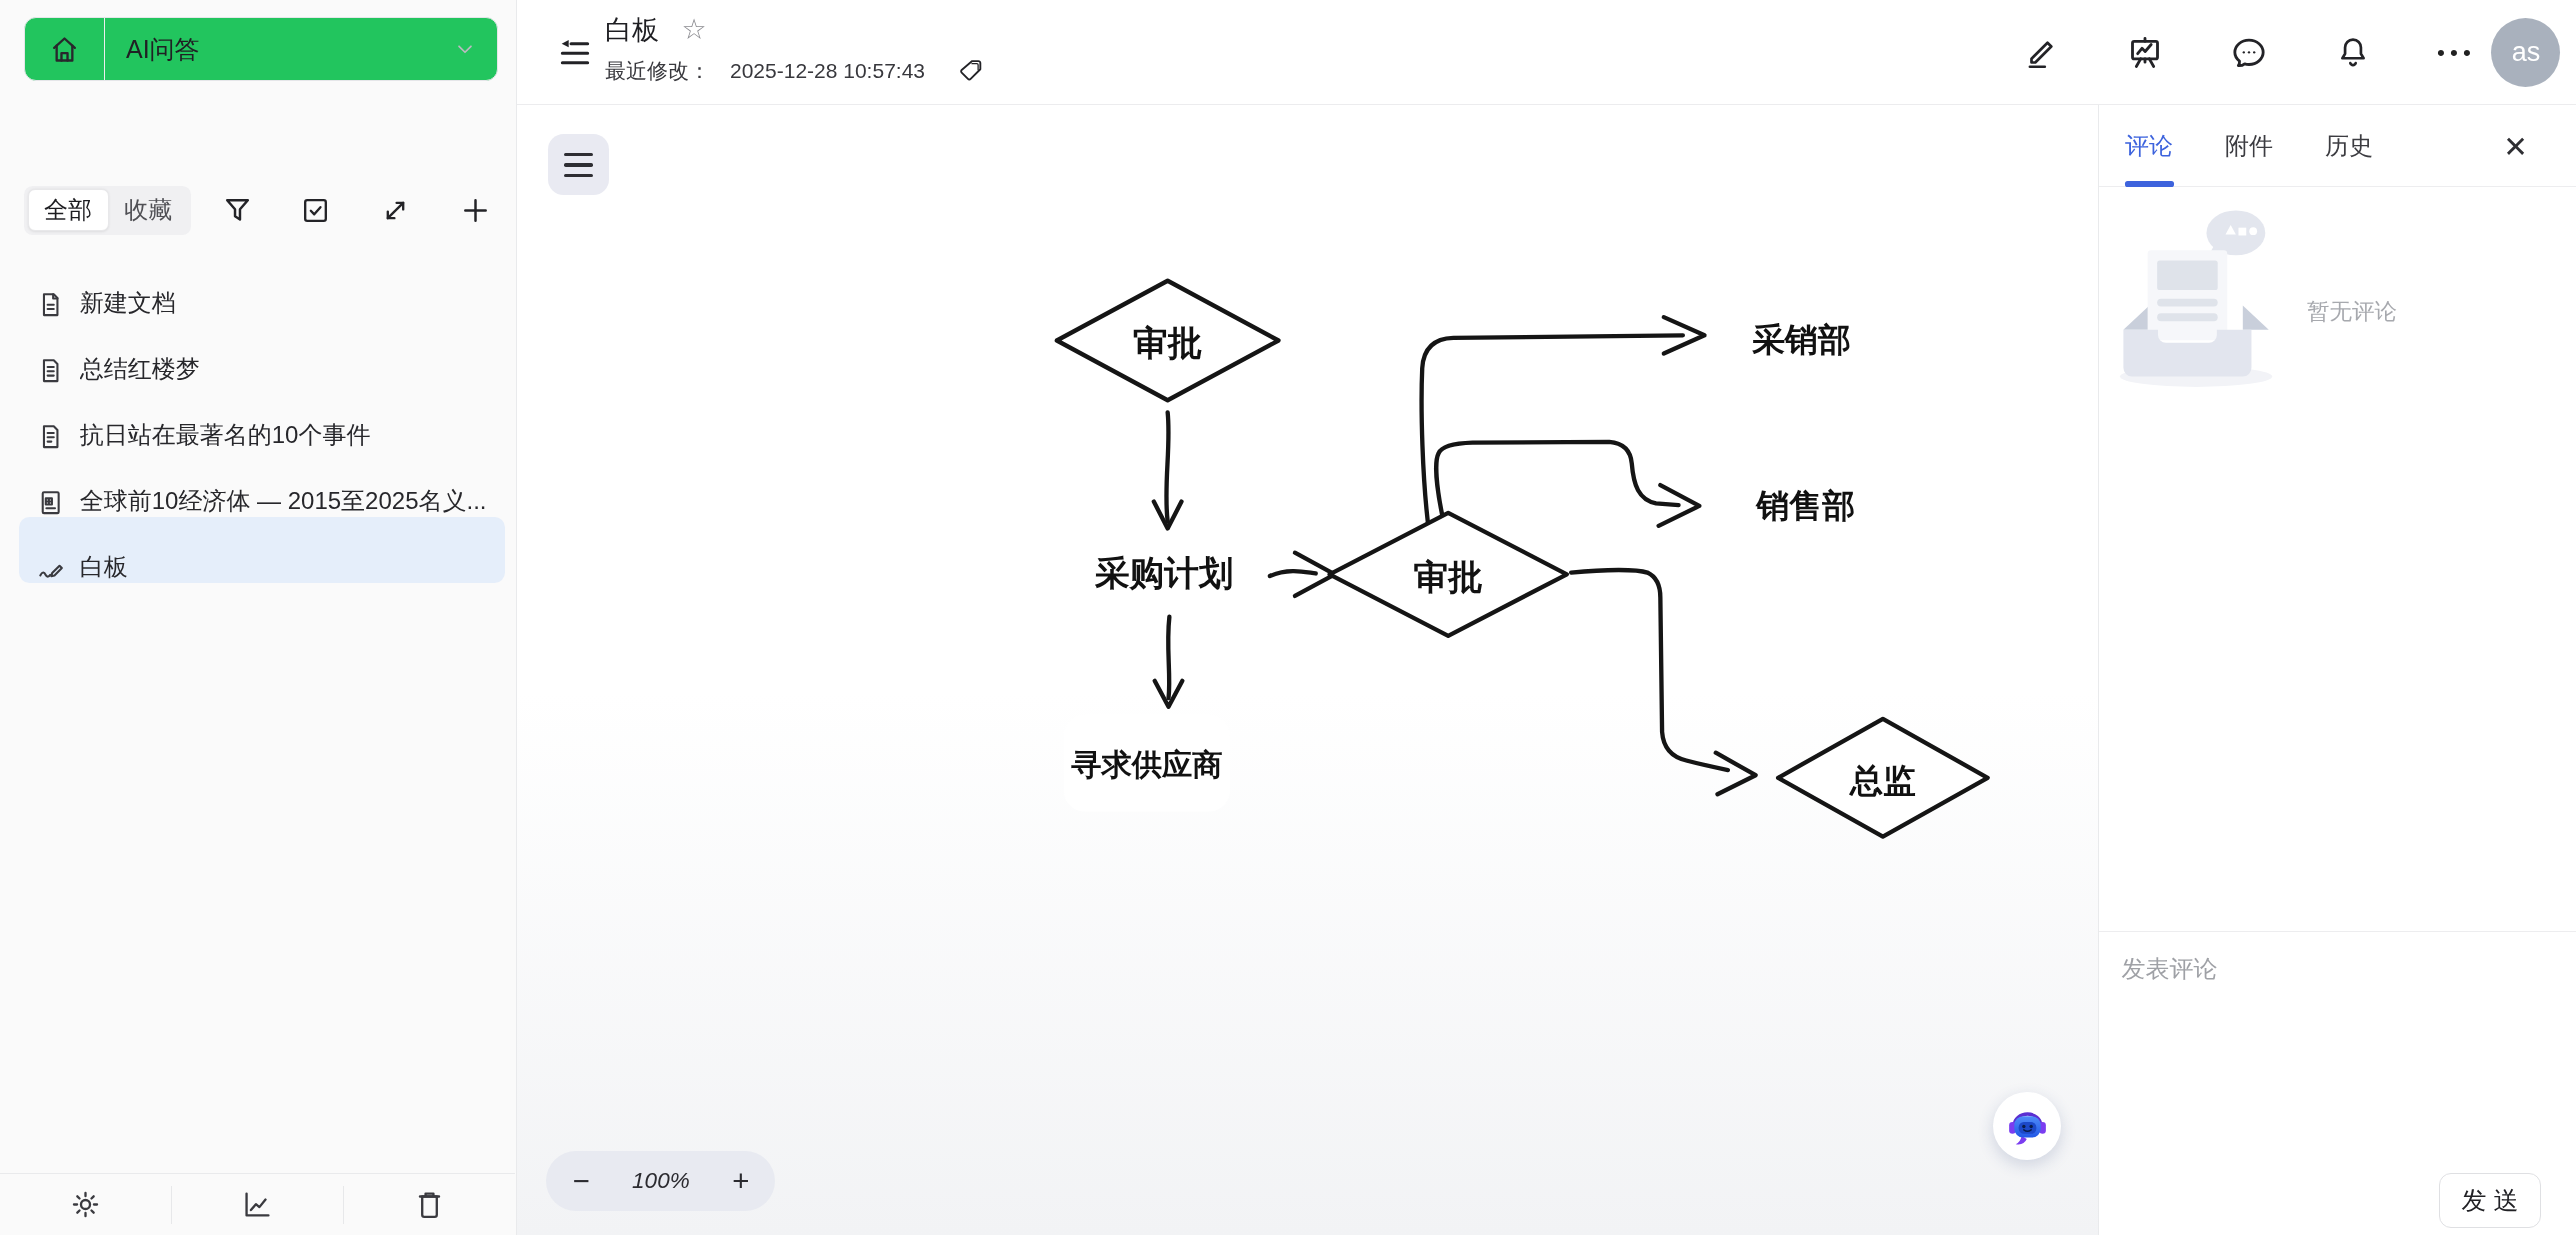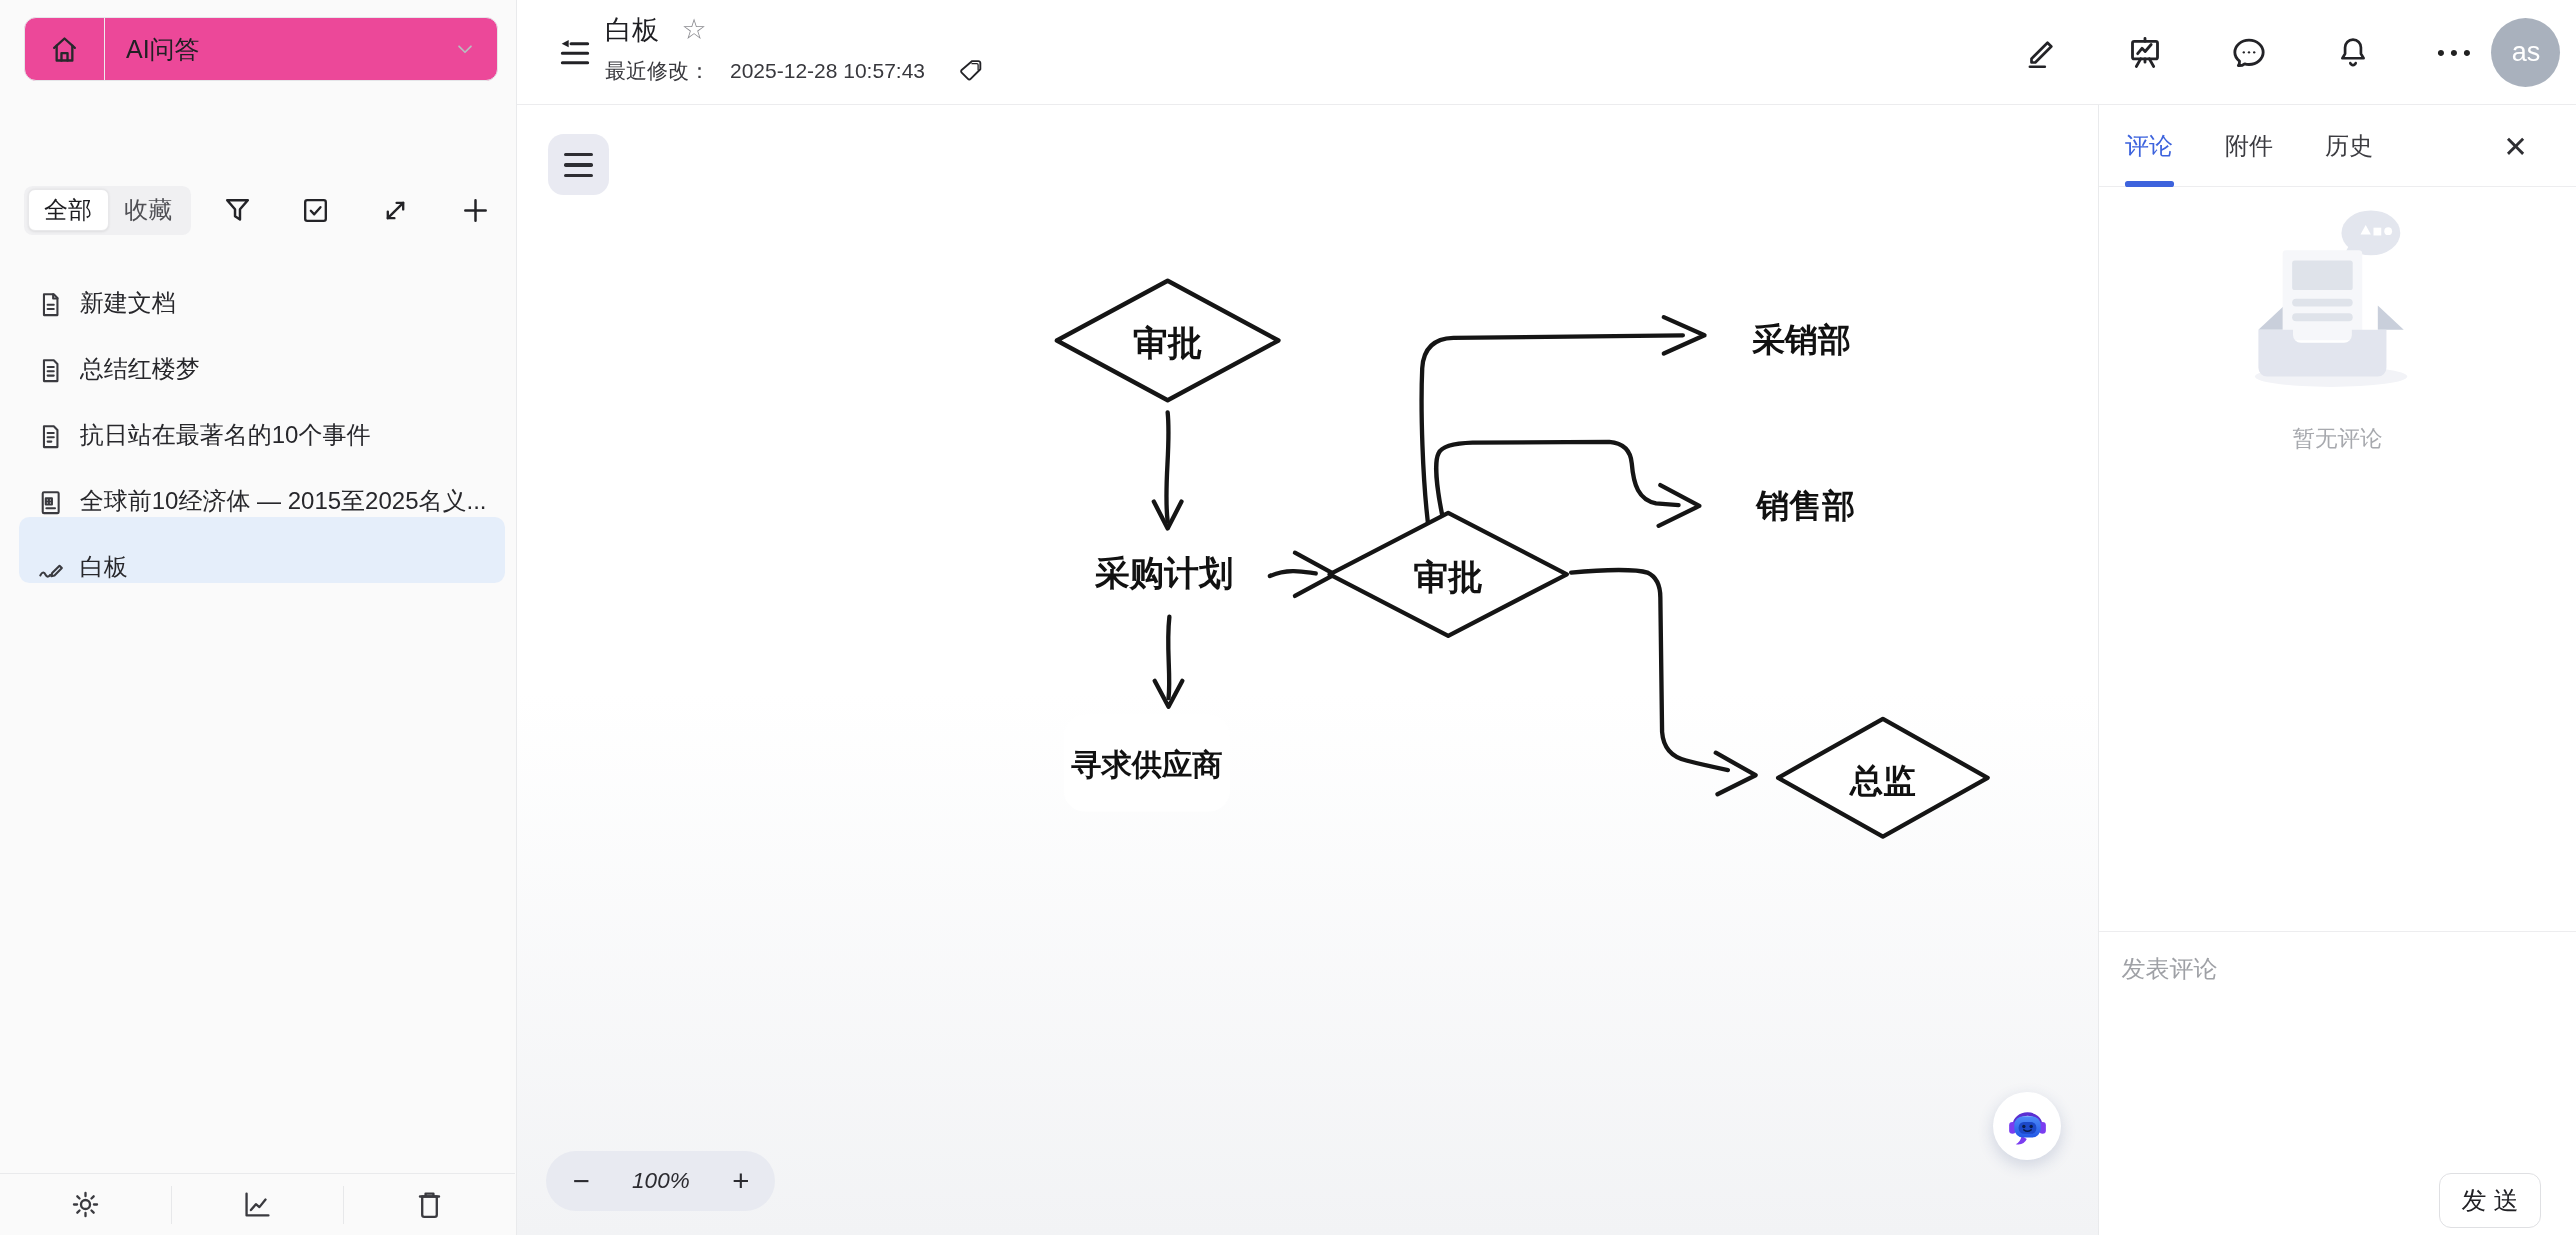--- a/index.html
+++ b/index.html
@@ -2,21 +2,21 @@
 <html style="font-size:14px"><head>
 <meta charset="utf-8">
 <style>
   html,body{margin:0;padding:0;background:#fff;}
   *{box-sizing:border-box;}
   body{font-family:"Liberation Sans","DejaVu Sans",sans-serif;color:#26262a;}
   .app{position:relative;width:2576px;height:1235px;overflow:hidden;background:#fff;}
 
   
   .sidebar{position:absolute;left:0;top:0;width:517px;height:1235px;background:#fafafa;border-right:1.7px solid #e9eaec;}
-  .box{background:#ec4899;border:1.7px solid #e5e6e9;border-radius:12px;display:flex;align-items:center;}
+  .box{background:#22c55e;border:1.7px solid #e5e6e9;border-radius:12px;display:flex;align-items:center;}
   .space-switcher{position:absolute;left:24px;top:17.3px;width:474px;height:64px;cursor:pointer;}
   .ss-home{width:80px;height:100%;display:flex;align-items:center;justify-content:center;border-right:1.7px solid #ededef;}
   .ss-label{flex:1;padding-left:21px;font-size:25px;color:#202024;}
   .ss-chev{padding-right:19px;display:flex;align-items:center;}
   .searchbox{position:absolute;left:24px;top:92px;width:474px;height:62px;padding:0 15.6px 0 14px;}
   .searchbox input{flex:1;border:0;outline:0;background:transparent;font-size:24px;color:#2e2e33;font-family:inherit;min-width:0;}
   .searchbox input::placeholder{color:#b7b9bd;}
   .filter-row{position:absolute;left:24px;top:185px;width:474px;height:50px;display:flex;align-items:center;}
   .seg{display:flex;align-items:center;background:#f0f0f2;border-radius:8.7px;padding:3.5px;height:49px;}
   .seg-item{font-size:24px;padding:0 15.6px;height:42px;display:flex;align-items:center;border-radius:7px;color:#505055;cursor:pointer;}
@@ -58,21 +58,21 @@
   .ai-fab{position:absolute;left:1476px;top:987px;width:68px;height:68px;border-radius:50%;background:#fff;border:0;
           box-shadow:0 5.2px 15.6px rgba(40,60,120,.18);display:flex;align-items:center;justify-content:center;cursor:pointer;}
 
   
   .panel{position:absolute;left:2098px;top:105px;width:478px;height:1130px;background:#fff;border-left:1.7px solid #e9eaec;}
   .panel-tabs{position:absolute;left:0;top:0;width:100%;height:82px;border-bottom:1.7px solid #ededef;display:flex;align-items:center;padding:0 26px;gap:52px;}
   .ptab{font-size:24px;color:#3c3c41;cursor:pointer;position:relative;height:82px;display:flex;align-items:center;}
   .ptab.active{color:#3d63dd;}
   .ptab.active::after{content:"";position:absolute;left:0;bottom:0;width:49px;height:5.2px;border-radius:2.6px;background:#3d63dd;}
   .panel-close{position:absolute;right:42px;top:24px;font-size:29.4px;color:#2f2f33;background:none;border:0;cursor:pointer;}
-  .empty{position:absolute;left:0;top:95px;width:100%;display:flex;flex-direction:column;align-items:center;}
+  .empty{position:absolute;left:0;top:95px;width:100%;display:flex;flex-direction:row;align-items:center;}
   .empty-caption{margin-top:24px;font-size:22.5px;color:#a7a9ae;}
   .composer{position:absolute;left:0;top:826px;width:100%;height:304px;border-top:1.7px solid #ededef;}
   .composer textarea{position:absolute;left:0;top:0;width:100%;height:225px;border:0;outline:0;resize:none;background:transparent;
                      padding:21px 22.5px;font-size:24px;color:#2e2e33;font-family:inherit;}
   .composer textarea::placeholder{color:#9fa1a6;}
   .send-btn{position:absolute;left:340px;top:241px;width:102px;height:55px;background:#fff;border:1.7px solid #dfe0e3;border-radius:12px;
             font-size:25px;color:#212125;cursor:pointer;font-family:inherit;}
   svg.ic{display:block;}
 </style>
 </head>

